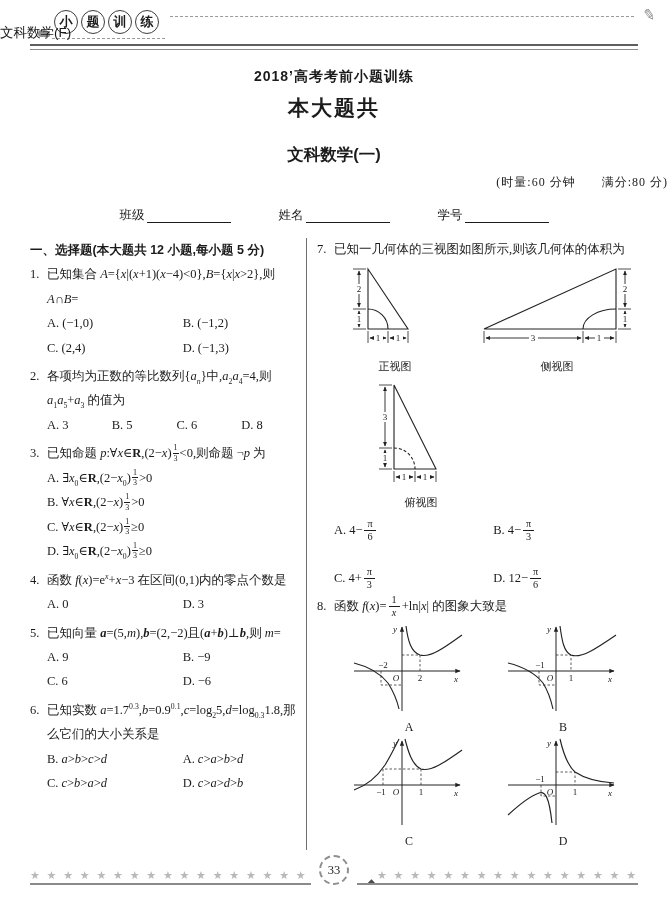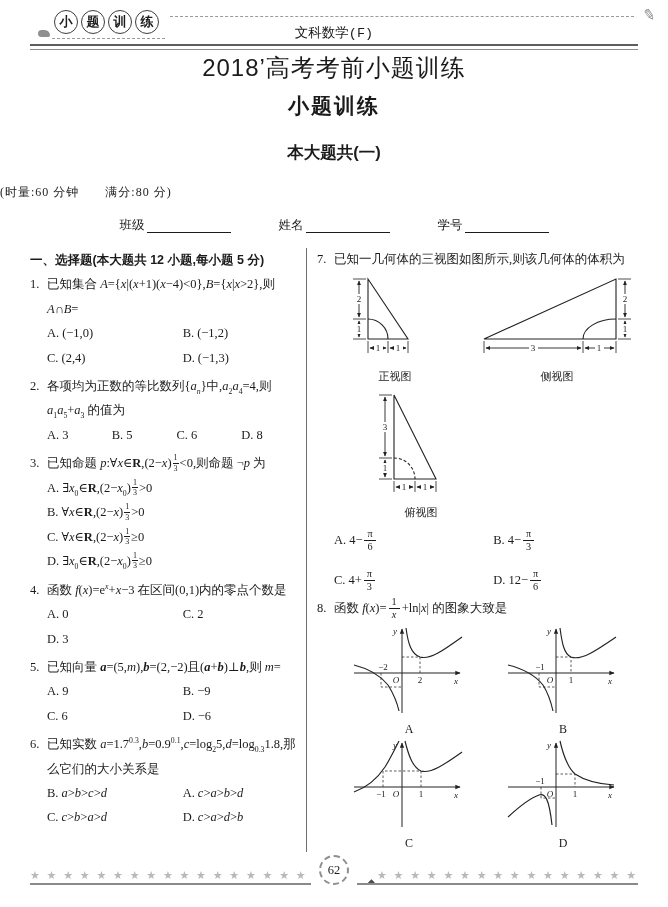--- a/index.html
+++ b/index.html
@@ -19,32 +19,32 @@
   
   .hdr{position:relative;height:52px}
   .badge{position:absolute;left:52px;top:8px;display:flex;gap:3px;padding:2px 6px 4px 2px;
          border-bottom:1px dashed #9a9a9a}
   .bchar{width:22px;height:22px;border:1.6px solid #3d3d3d;border-radius:50%;background:#fff;
          display:inline-flex;align-items:center;justify-content:center;font-size:13px;font-weight:bold;
          font-family:"Liberation Sans","DejaVu Sans",sans-serif}
   .hand{position:absolute;left:38px;top:30px;width:12px;height:7px;background:#8f8f8f;border-radius:4px 6px 2px 4px}
   .hline{position:absolute;left:170px;right:34px;top:16px;border-top:1px dashed #9a9a9a}
   .pencil{position:absolute;right:12px;top:6px;color:#8a8a8a;font-size:15px;transform:rotate(8deg)}
-  .subject{position:absolute;left:0;right:0;top:24px;text-align:center;font-size:13.5px;
-           font-family:Liberation Mono, monospace}
+  .subject{position:absolute;left:0;right:0;top:24px;text-align:left;font-size:13.5px;
+           font-family:Liberation Sans, sans-serif}
   .rule{position:absolute;left:30px;right:30px;top:44px;height:3px;border-top:2px solid #5e5e5e;border-bottom:1px solid #8c8c8c}
 
   
-  .t1{text-align:center;font-size:24px;font-weight:normal;letter-spacing:1px;
+  .t1{margin-top:16px;text-align:center;font-size:14px;font-weight:bold;letter-spacing:1px;
       font-family:"Liberation Sans","DejaVu Sans",sans-serif}
   .t2{margin-top:8px;text-align:center;font-size:21px;font-weight:bold;letter-spacing:2px;
       font-family:"Liberation Sans","DejaVu Sans",sans-serif}
   .t3{margin-top:22px;text-align:center;font-size:16.5px;font-weight:bold;
       font-family:"Liberation Sans","DejaVu Sans",sans-serif}
-  .meta{margin-top:20px;text-align:left;font-size:12px;letter-spacing:1px}
+  .meta{margin-top:8px;text-align:right;font-size:12px;letter-spacing:1px}
   .fields{margin-top:16px;display:flex;justify-content:center;gap:48px}
   .field{display:flex;align-items:center}
   .blank{display:inline-block;width:84px;border-bottom:1px solid #1b1b1b;height:14px;margin-left:2px}
 
   
   .content{display:flex;margin:14px 30px 0 30px;align-items:stretch}
   .colL{width:305px;border-right:1px solid #6f6f6f;line-height:1.95}
   .colR{flex:1;padding-left:10px;line-height:1.8}
   .sect{font-weight:bold;font-family:"Liberation Sans","DejaVu Sans",sans-serif}
   .q{display:flex;margin-bottom:1px}
@@ -64,21 +64,21 @@
   .single{margin:2px 0 2px 12px;width:150px;text-align:center}
   svg text{font-family:"Liberation Serif","DejaVu Serif",serif;font-size:9px;fill:#1b1b1b}
   .shape{fill:none;stroke:#222;stroke-width:1.1}
   .crv{fill:none;stroke:#222;stroke-width:1.15}
   .ext{stroke:#222;stroke-width:0.8}
   .dim{stroke:#222;stroke-width:0.9}
   .dsh{stroke-dasharray:3 2}
   .gdl{stroke:#333;stroke-width:0.8;stroke-dasharray:2.5 2;fill:none}
   .ax{stroke:#222;stroke-width:1}
   .wb{fill:#fff}
-  .q7opts{row-gap:16px;margin-top:6px}
+  .q7opts{row-gap:24px;margin-top:6px}
   .graphs{display:grid;grid-template-columns:1fr 1fr;justify-items:center;column-gap:4px;margin-top:2px}
   .gcell{text-align:center}
   .gcap{font-size:12px;line-height:1.2;margin-top:0}
 
   
   .footer{position:absolute;left:30px;right:30px;bottom:22px;display:flex;align-items:flex-end}
   .fstars{flex:1;border-bottom:2.5px solid #8a8a8a;white-space:nowrap;overflow:hidden;
           color:#b9b9b9;font-size:11px;letter-spacing:2px;padding-bottom:1px;display:flex;align-items:flex-end}
   .fstars.right{justify-content:flex-end}
   .diamond{color:#4c4c4c;font-size:9px;transform:translateY(5px)}
@@ -106,22 +106,22 @@
       <span class="bchar">训</span>
       <span class="bchar">练</span>
     </div>
     <div class="hline"></div>
     <span class="pencil">✎</span>
     <div class="subject">文科数学(F)</div>
     <div class="rule"></div>
   </div>
 
   <div class="t1">2018’高考考前小题训练</div>
-  <div class="t2">小题训练</div>
-  <div class="t3">本大题共(一)</div>
+  <div class="t2">本大题共</div>
+  <div class="t3">文科数学(一)</div>
   <div class="meta">(时量:60 分钟　　满分:80 分)</div>
   <div class="fields">
     <span class="field">
         <span>班级</span>
         <span class="blank"></span>
       </span>
     <span class="field">
         <span>姓名</span>
         <span class="blank"></span>
       </span>
@@ -189,21 +189,20 @@
           </div>
         </div>
       </div>
 
       <div class="q">
         <span class="qn">4.</span>
         <div class="qb">
           <div>函数 <i>f</i>(<i>x</i>)=e<sup><i>x</i></sup>+<i>x</i>−3 在区间(0,1)内的零点个数是</div>
           <div class="opts g2">
             <span class="opt"><span class="ok">A.</span><span>0</span></span>
-            <span class="opt"><span class="ok">C.</span><span>2</span></span>
             <span class="opt"><span class="ok">D.</span><span>3</span></span>
           </div>
         </div>
       </div>
 
       <div class="q">
         <span class="qn">5.</span>
         <div class="qb">
           <div>已知向量 <b><i>a</i></b>=(5,<i>m</i>),<b><i>b</i></b>=(2,−2)且(<b><i>a</i></b>+<b><i>b</i></b>)⊥<b><i>b</i></b>,则 <i>m</i>=</div>
           <div class="opts g2">
@@ -419,20 +418,20 @@
       </div>
 
     </div>
   </div>
 
   <div class="footer">
     <div class="fstars left">
       <span>★ ★ ★ ★ ★ ★ ★ ★ ★ ★ ★ ★ ★ ★ ★ ★ ★ ★</span>
 
     </div>
-    <div class="pageno">62</div>
+    <div class="pageno">33</div>
     <div class="fstars right">
       <span class="diamond">◆</span>
       <span>★ ★ ★ ★ ★ ★ ★ ★ ★ ★ ★ ★ ★ ★ ★ ★</span>
     </div>
   </div>
 
 </div>
 
 </body></html>

